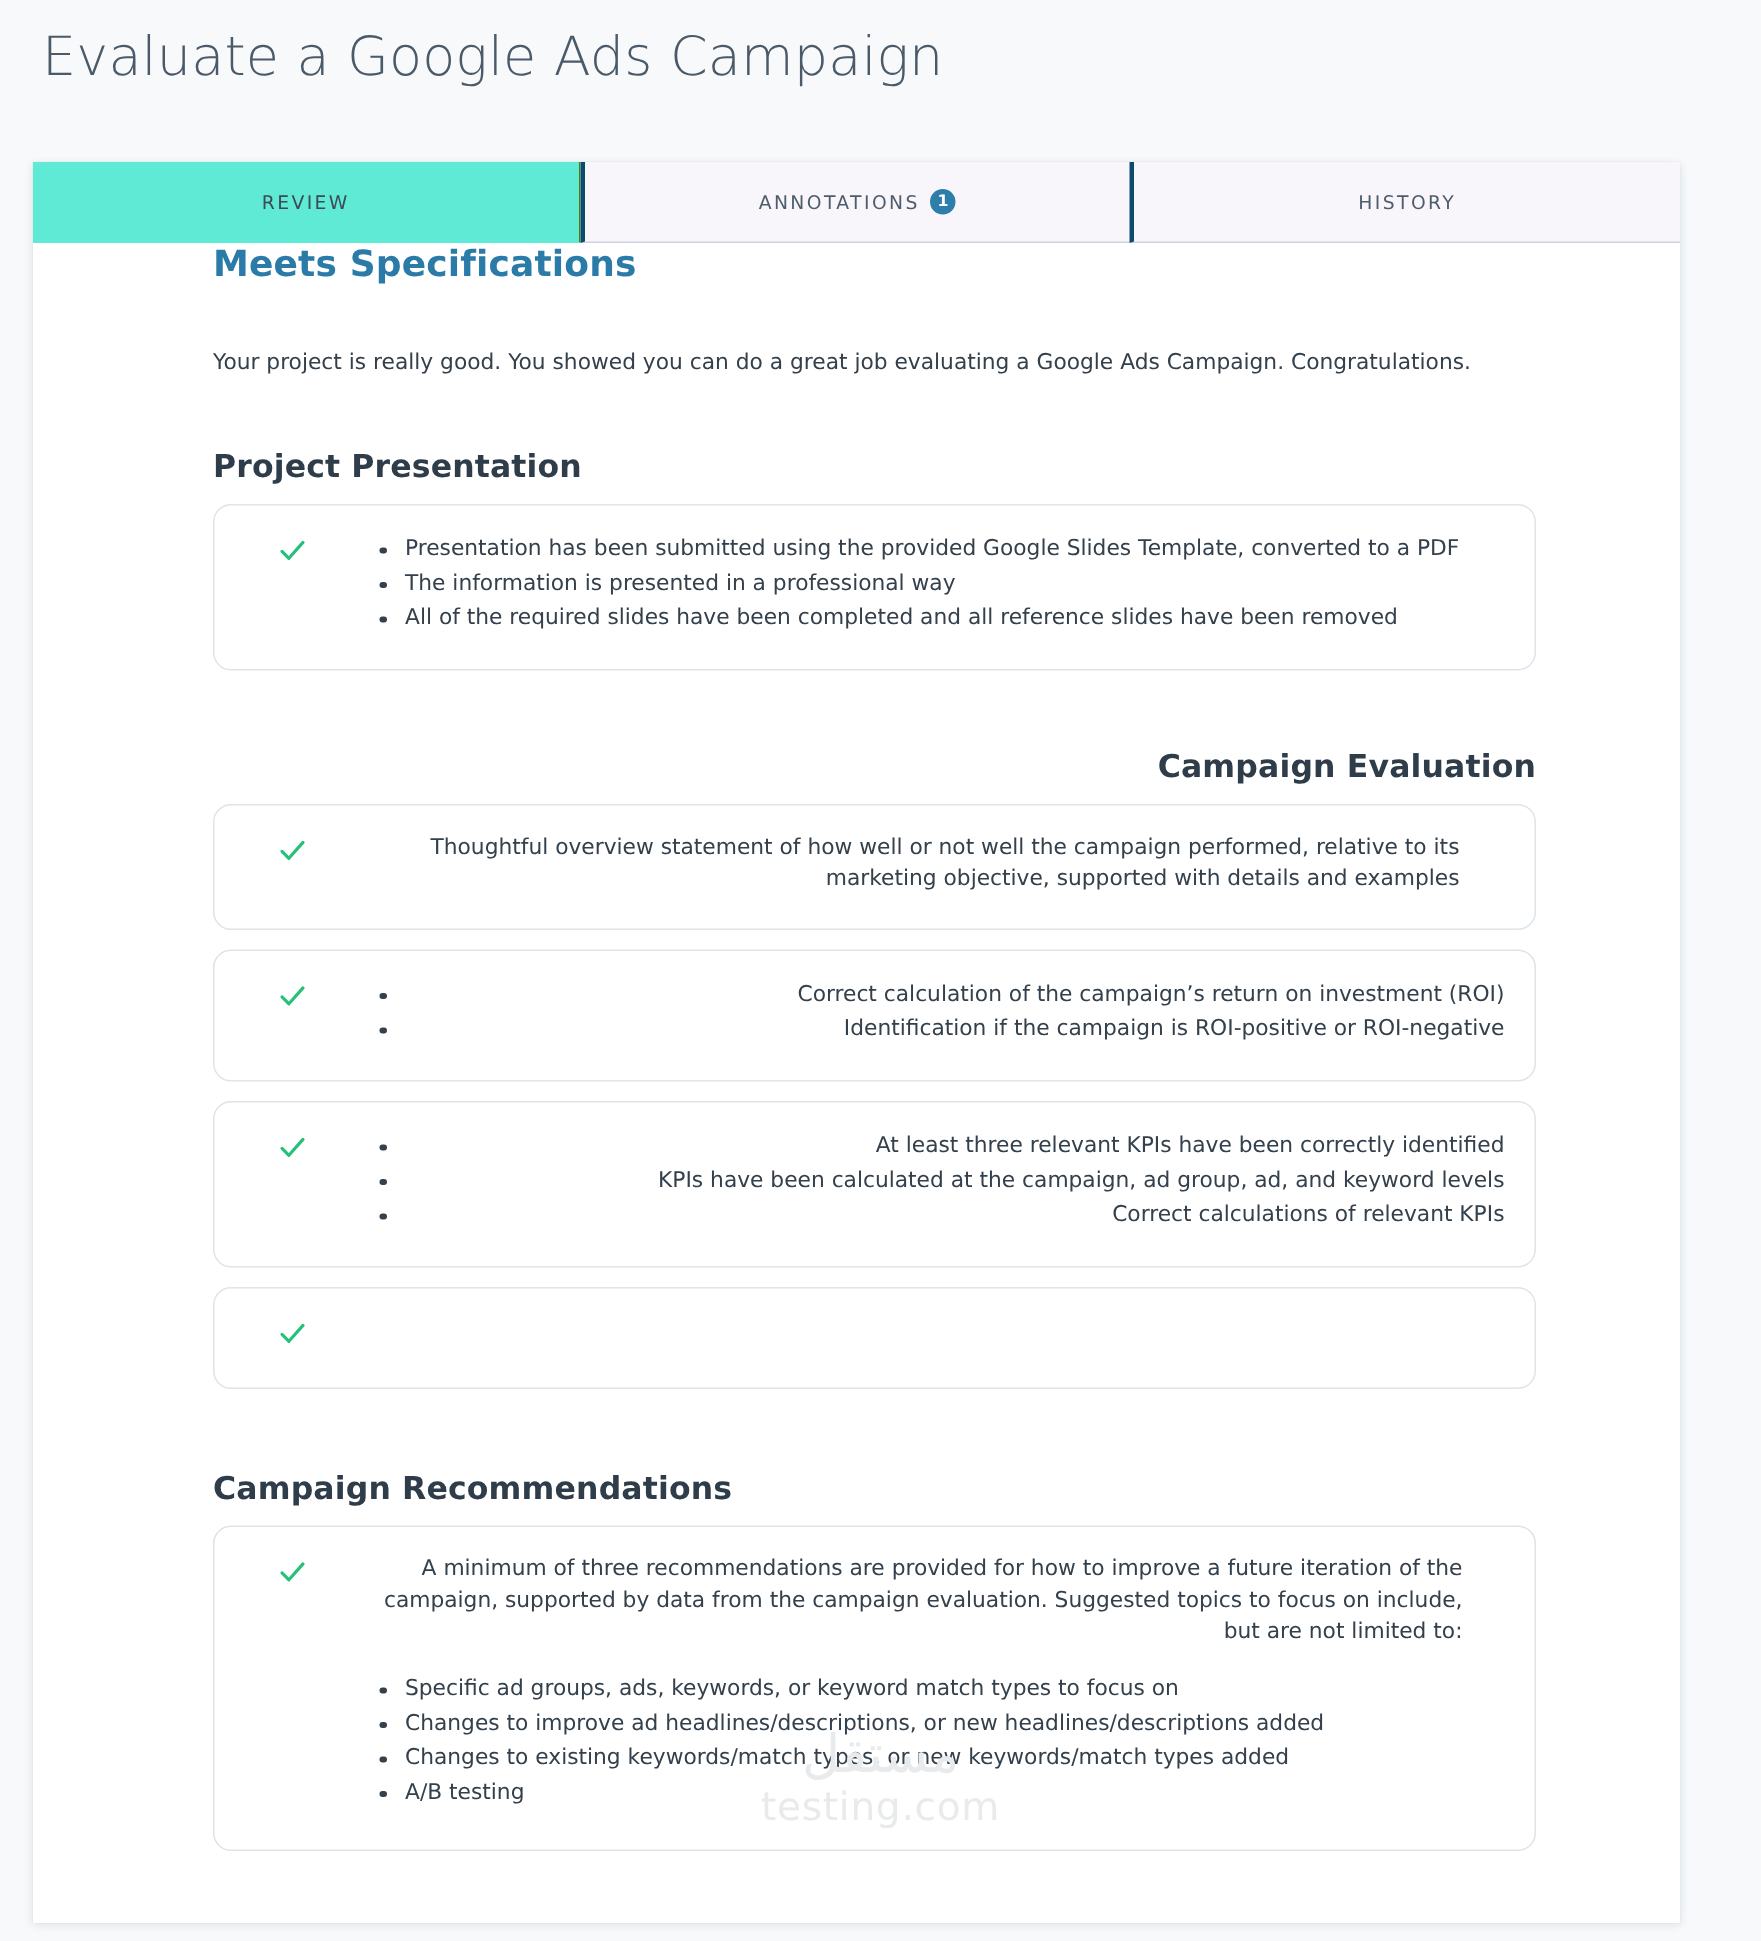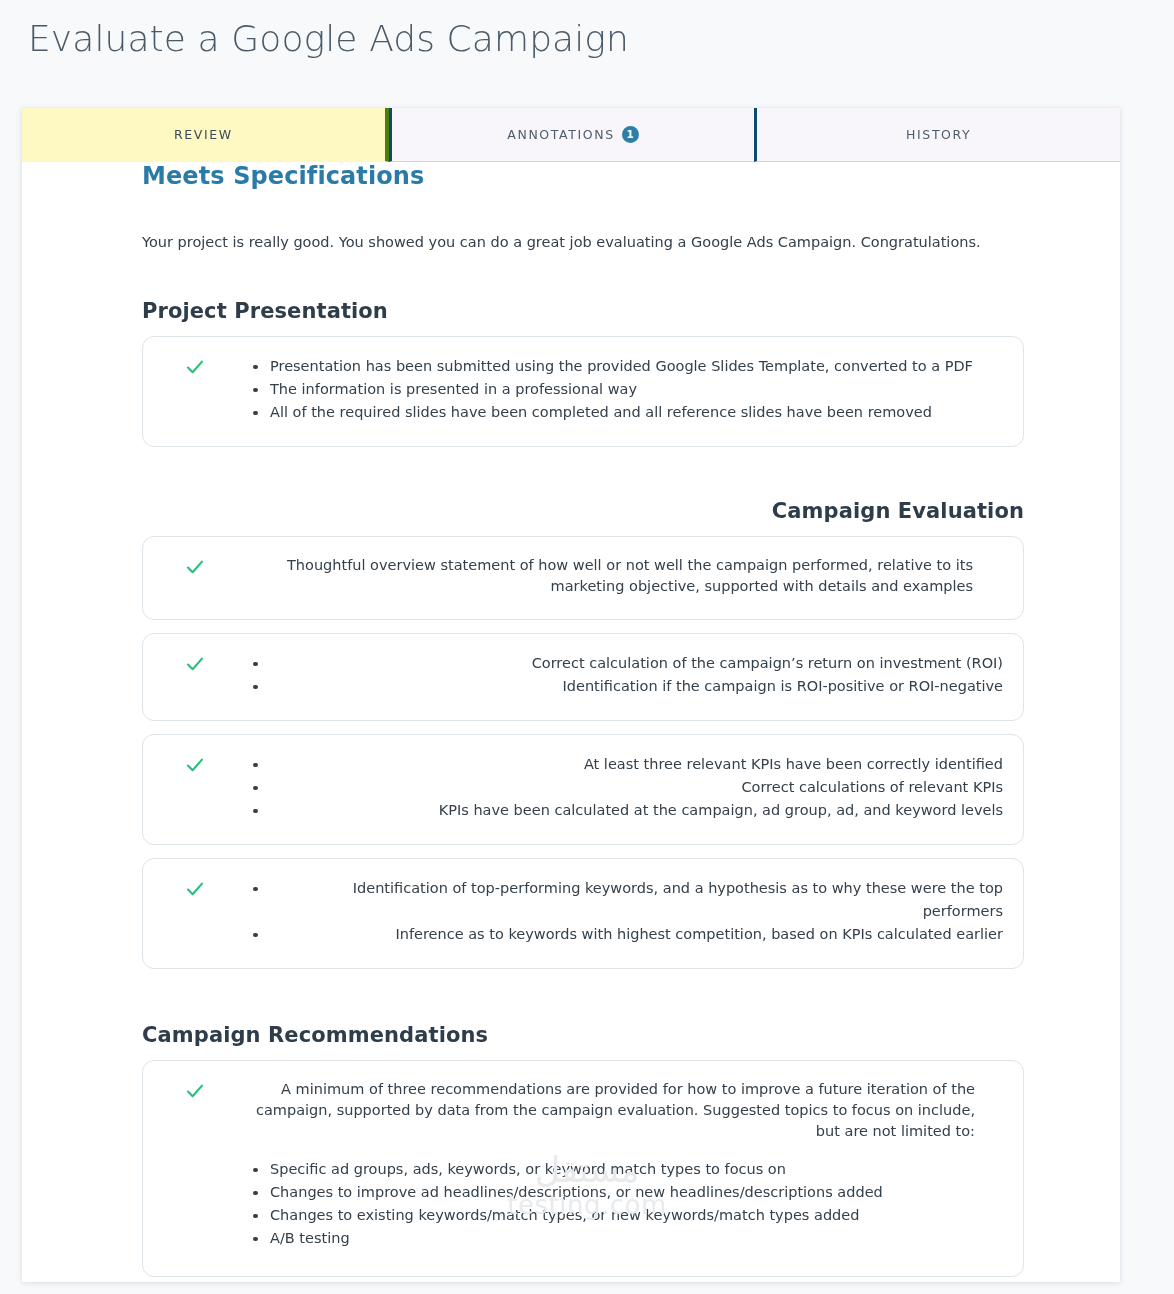--- a/index.html
+++ b/index.html
@@ -61,23 +61,23 @@
     color: #4e5d6c;
     background: #f8f5fb;
     border-bottom: 1px solid #ccd5dd;
     border-left: 3px solid #0c4a6e;
     cursor: pointer;
     user-select: none;
     height: 54px;
   }
   .tab:first-child { border-left: none; }
   .tab.active {
-    background: #fef9c3;
+    background: #5eead4;
     border-bottom: 1px solid transparent;
-    border-right: 4px solid #4d7c0f;
+    border-right: 1px solid #4d7c0f;
     color: #3d4a57;
   }
   .tab-label { pointer-events: none; }
   .badge {
     display: inline-flex;
     align-items: center;
     justify-content: center;
     width: 17px;
     height: 17px;
     border-radius: 50%;
@@ -299,37 +299,31 @@
 
         <div class="card">
           <div class="card-check">
             <svg class="check-icon" viewBox="0 0 20 20">
               <path d="M3 10.6 L7.6 15.2 L17 4.6" fill="none" stroke="#27c07a" stroke-width="2.1" stroke-linecap="round" stroke-linejoin="round"></path>
             </svg>
           </div>
           <div class="card-body">
             <ul>
               <li>At least three relevant KPIs have been correctly identified</li>
+              <li>KPIs have been calculated at the campaign, ad group, ad, and keyword levels</li>
               <li>Correct calculations of relevant KPIs</li>
-              <li>KPIs have been calculated at the campaign, ad group, ad, and keyword levels</li>
             </ul>
           </div>
         </div>
 
         <div class="card">
           <div class="card-check">
             <svg class="check-icon" viewBox="0 0 20 20">
               <path d="M3 10.6 L7.6 15.2 L17 4.6" fill="none" stroke="#27c07a" stroke-width="2.1" stroke-linecap="round" stroke-linejoin="round"></path>
             </svg>
-          </div>
-          <div class="card-body">
-            <ul>
-              <li>Identification of top-performing keywords, and a hypothesis as to why these were the top performers</li>
-              <li>Inference as to keywords with highest competition, based on KPIs calculated earlier</li>
-            </ul>
           </div>
         </div>
       </div>
 
       <div class="section s3">
         <div class="section-heading">Campaign Recommendations</div>
 
         <div class="card tall">
           <div class="card-check">
             <svg class="check-icon" viewBox="0 0 20 20">

